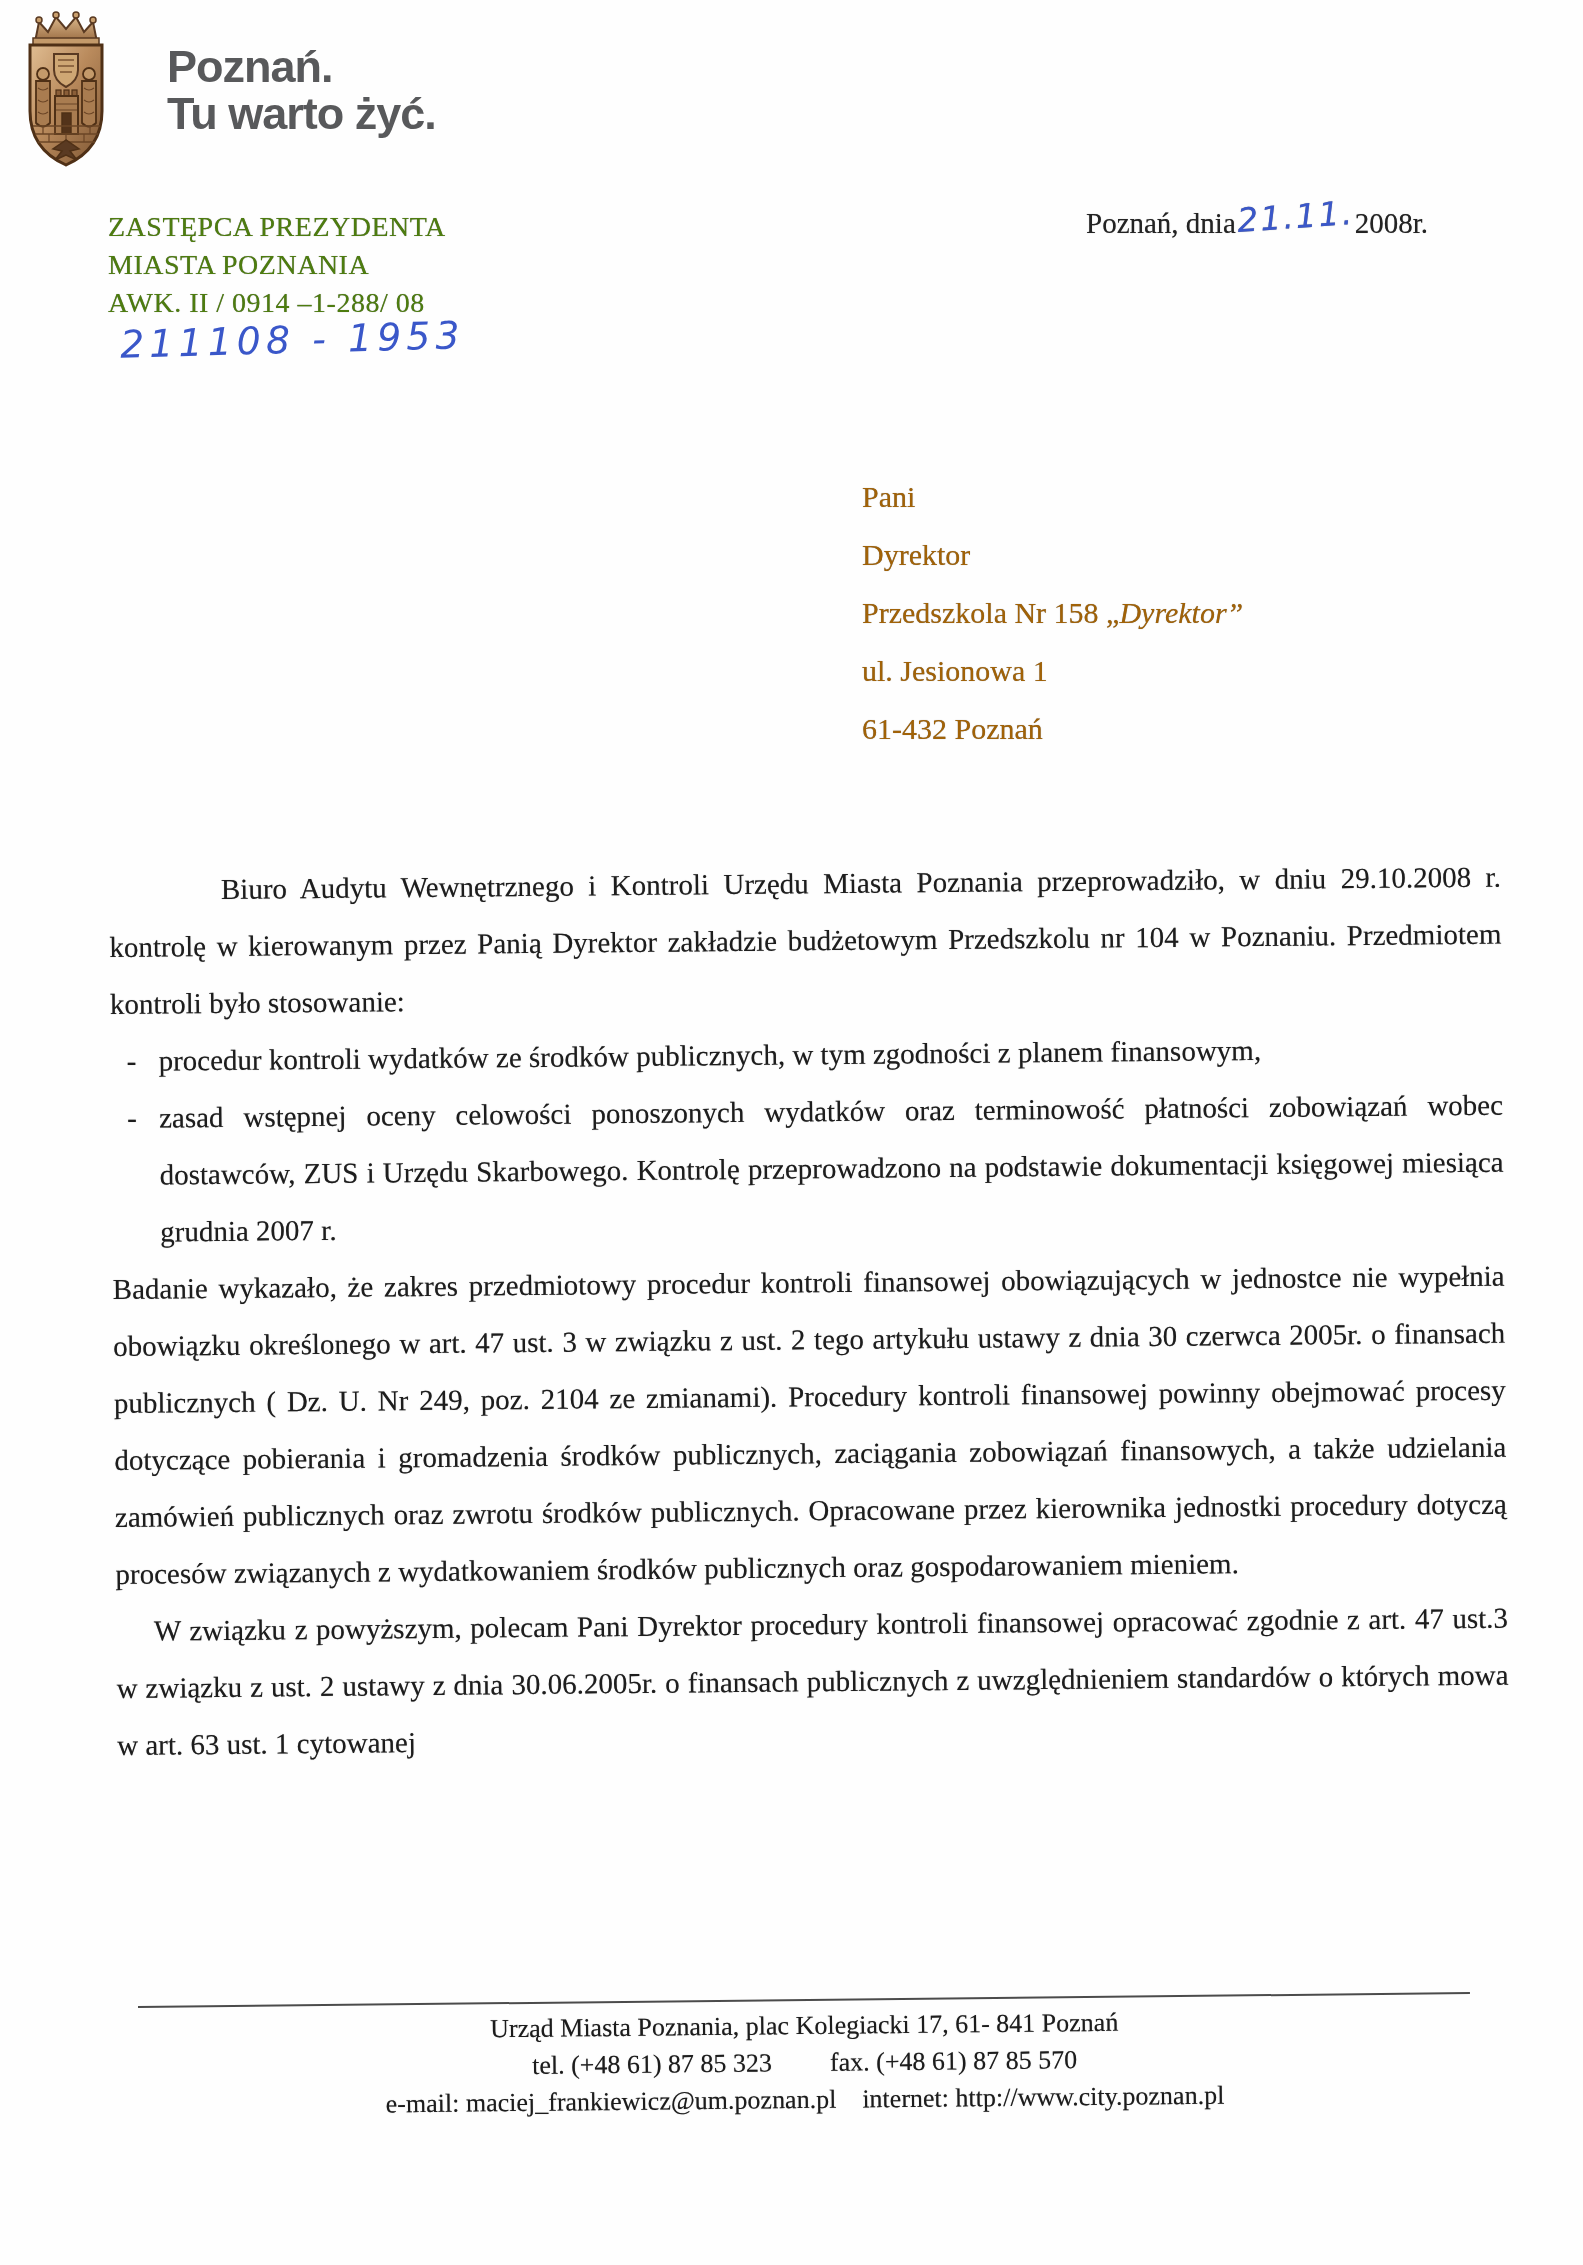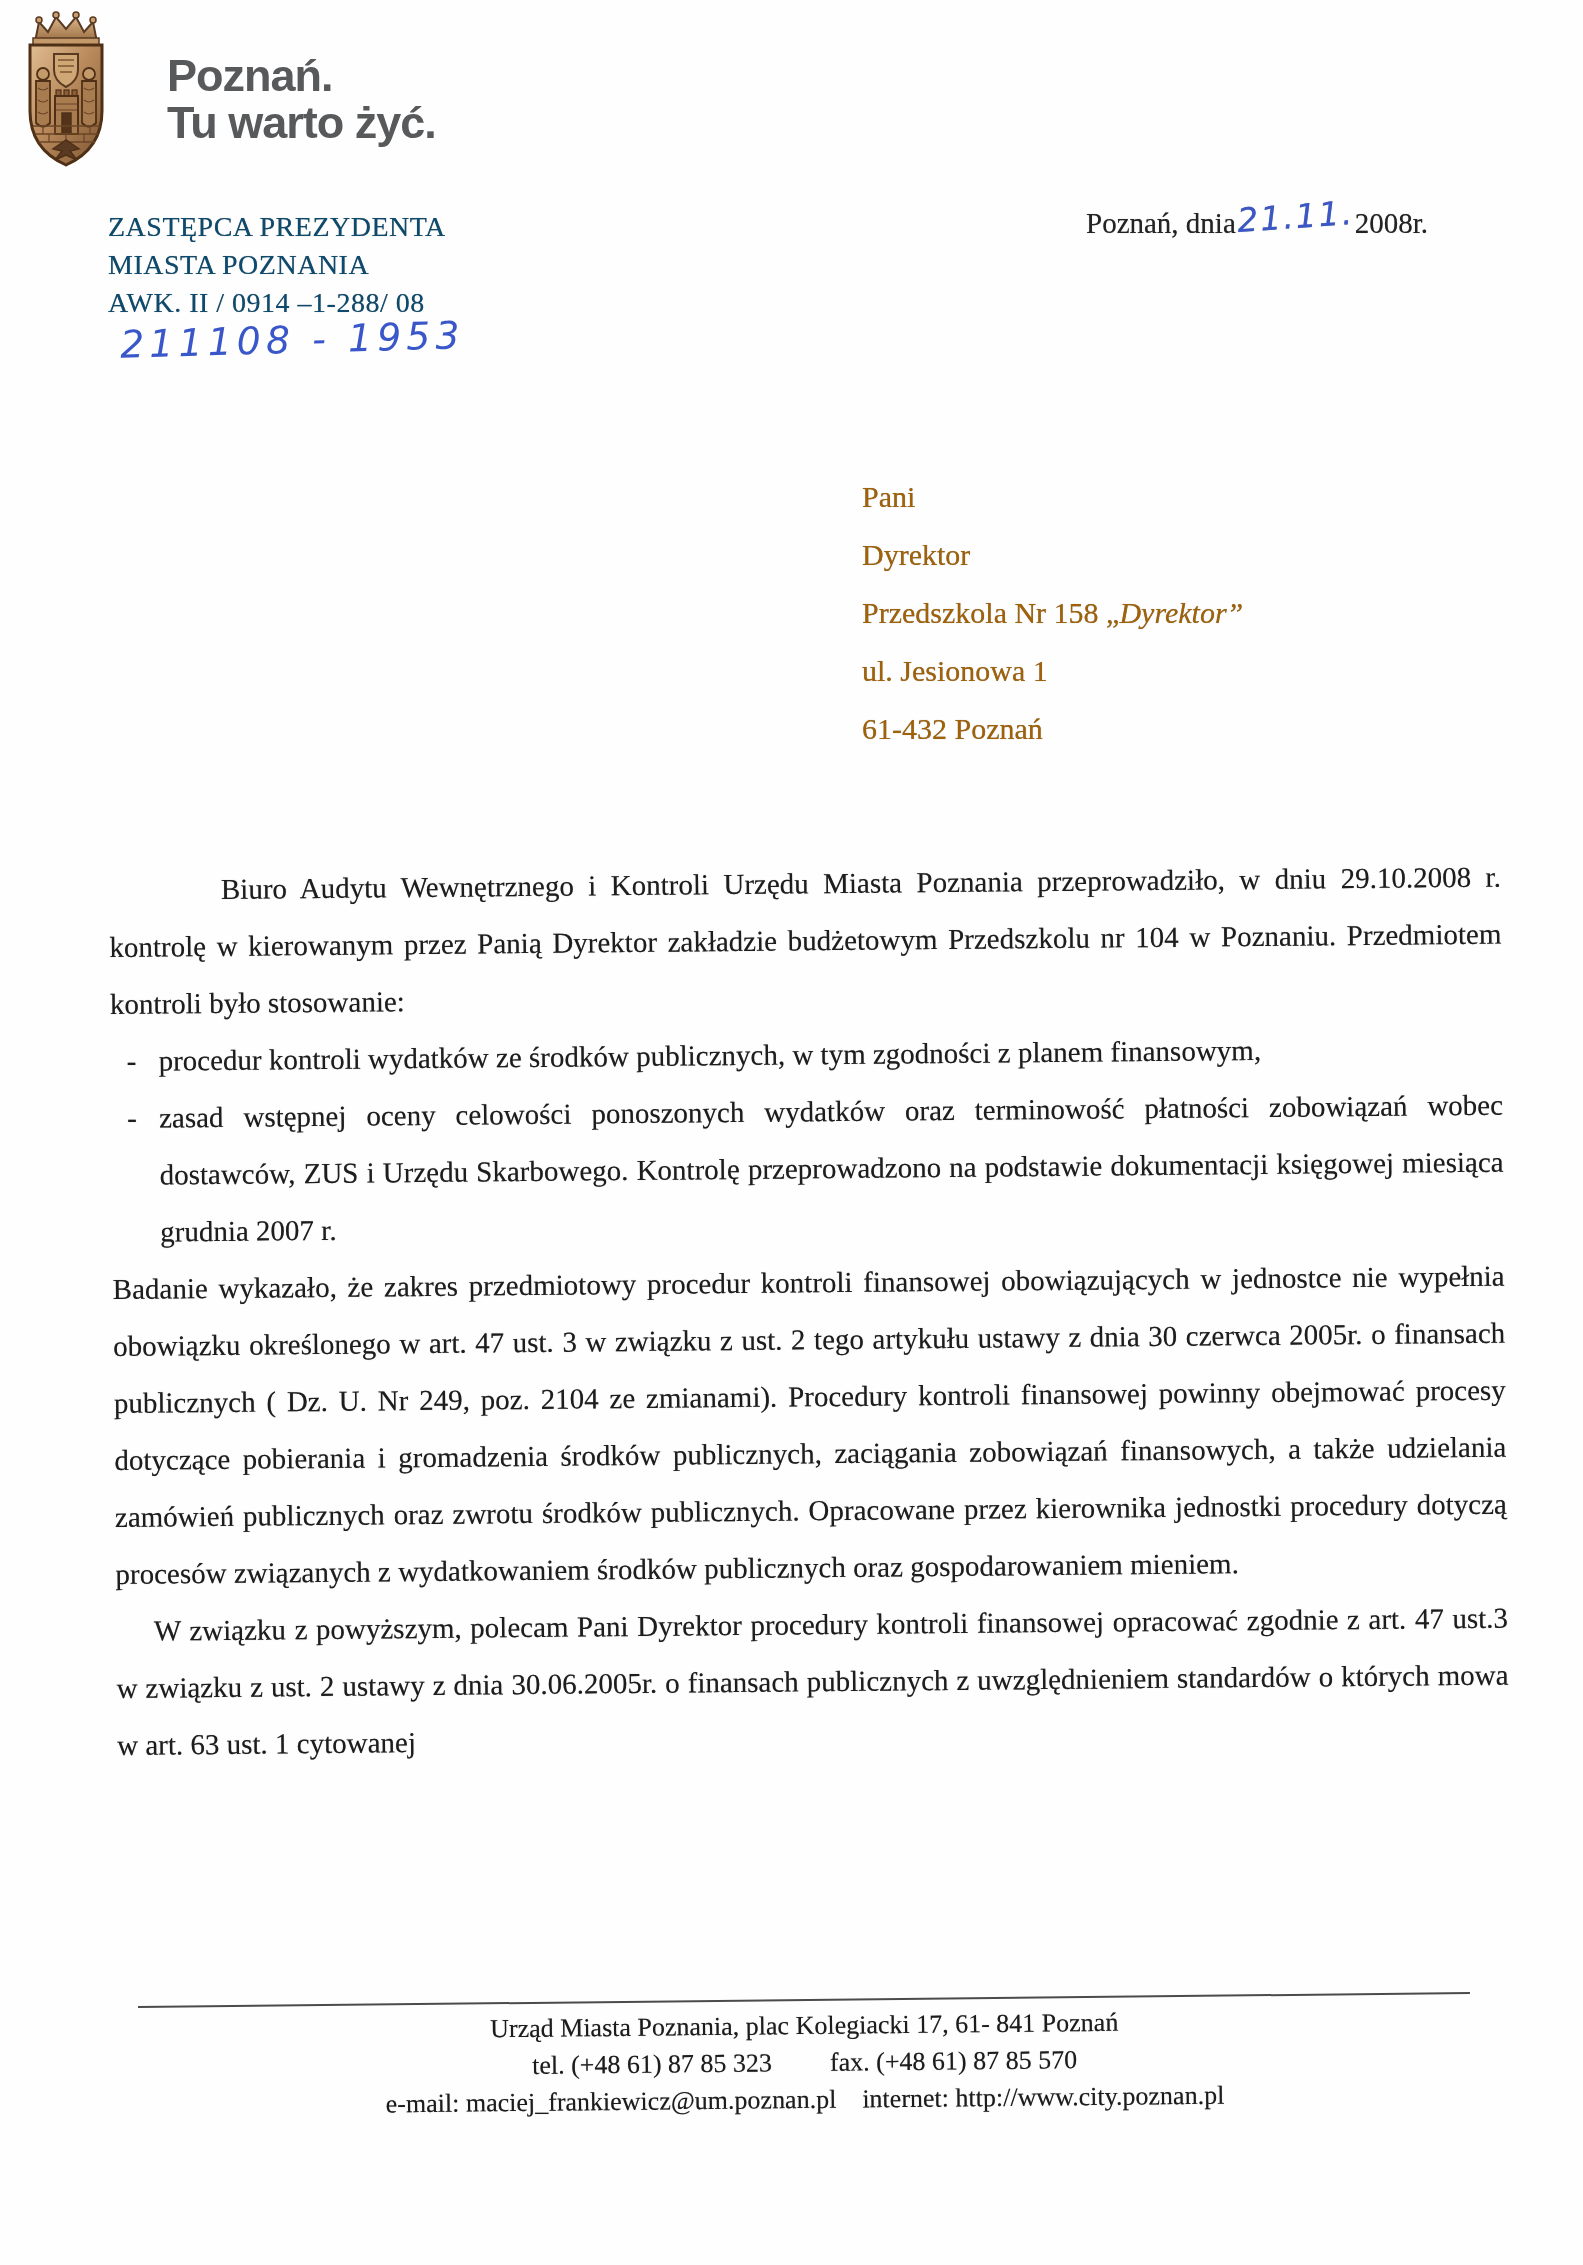--- a/index.html
+++ b/index.html
@@ -10,30 +10,30 @@
     background:#fefefe;
     overflow:hidden;
     font-family:"Liberation Serif","DejaVu Serif",serif;
     color:#1d1d1d;
   }
   .ink{ text-shadow:0 0 0.7px rgba(25,25,25,0.55); }
 
   
   .logo-wrap{ position:absolute; left:15px; top:8px; width:103px; height:178px; }
   .tagline{
-    position:absolute; left:167px; top:52px;
+    position:absolute; left:167px; top:43px;
     font-family:"Liberation Sans","DejaVu Sans",sans-serif;
     font-weight:bold; font-size:45px; line-height:47px;
     letter-spacing:-1px; color:#58595b;
   }
 
   
   .sender{
     position:absolute; left:108px; top:208px;
-    font-size:28px; line-height:38px; letter-spacing:0.5px; color:#0c4a6e;
+    font-size:28px; line-height:38px; letter-spacing:0.5px; color:#4d7c0f;
   }
   .handwriting{
     font-family:"DejaVu Sans",sans-serif;
     font-style:italic; color:#3a57c9;
   }
   .reg-number{
     position:absolute; left:120px; top:318px;
     font-size:38px; letter-spacing:5px;
     transform:rotate(-1.6deg);
   }

